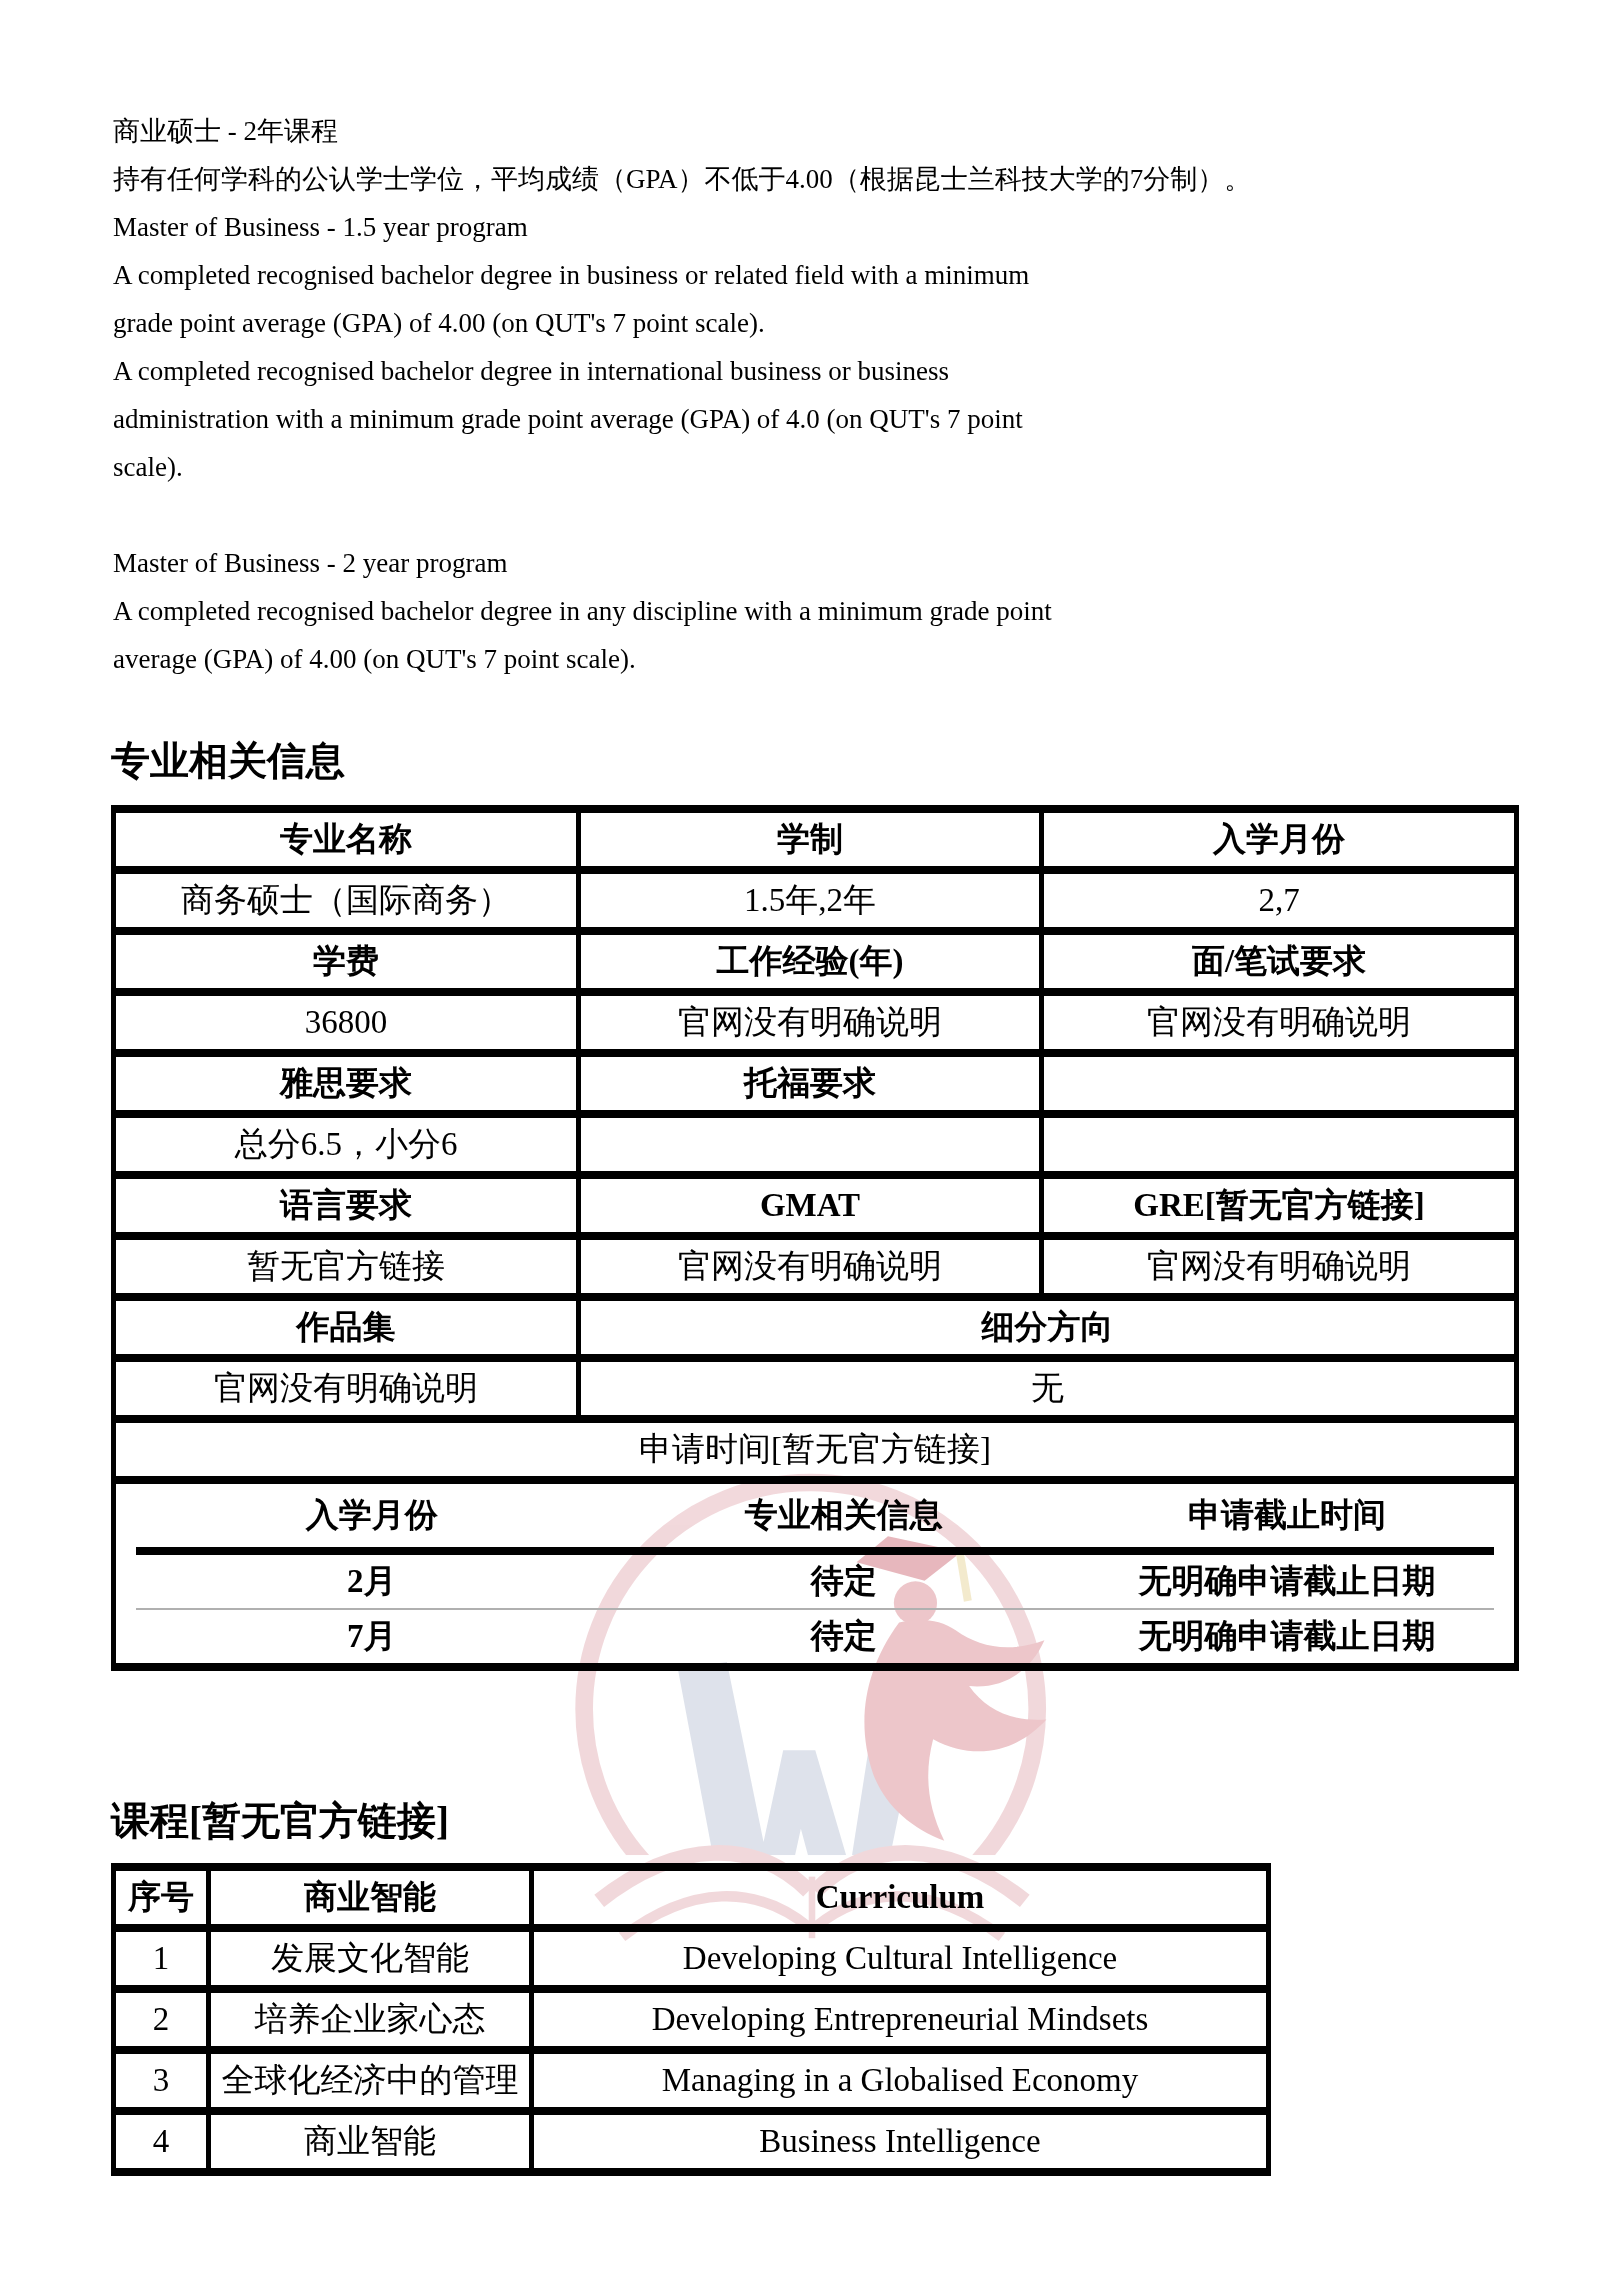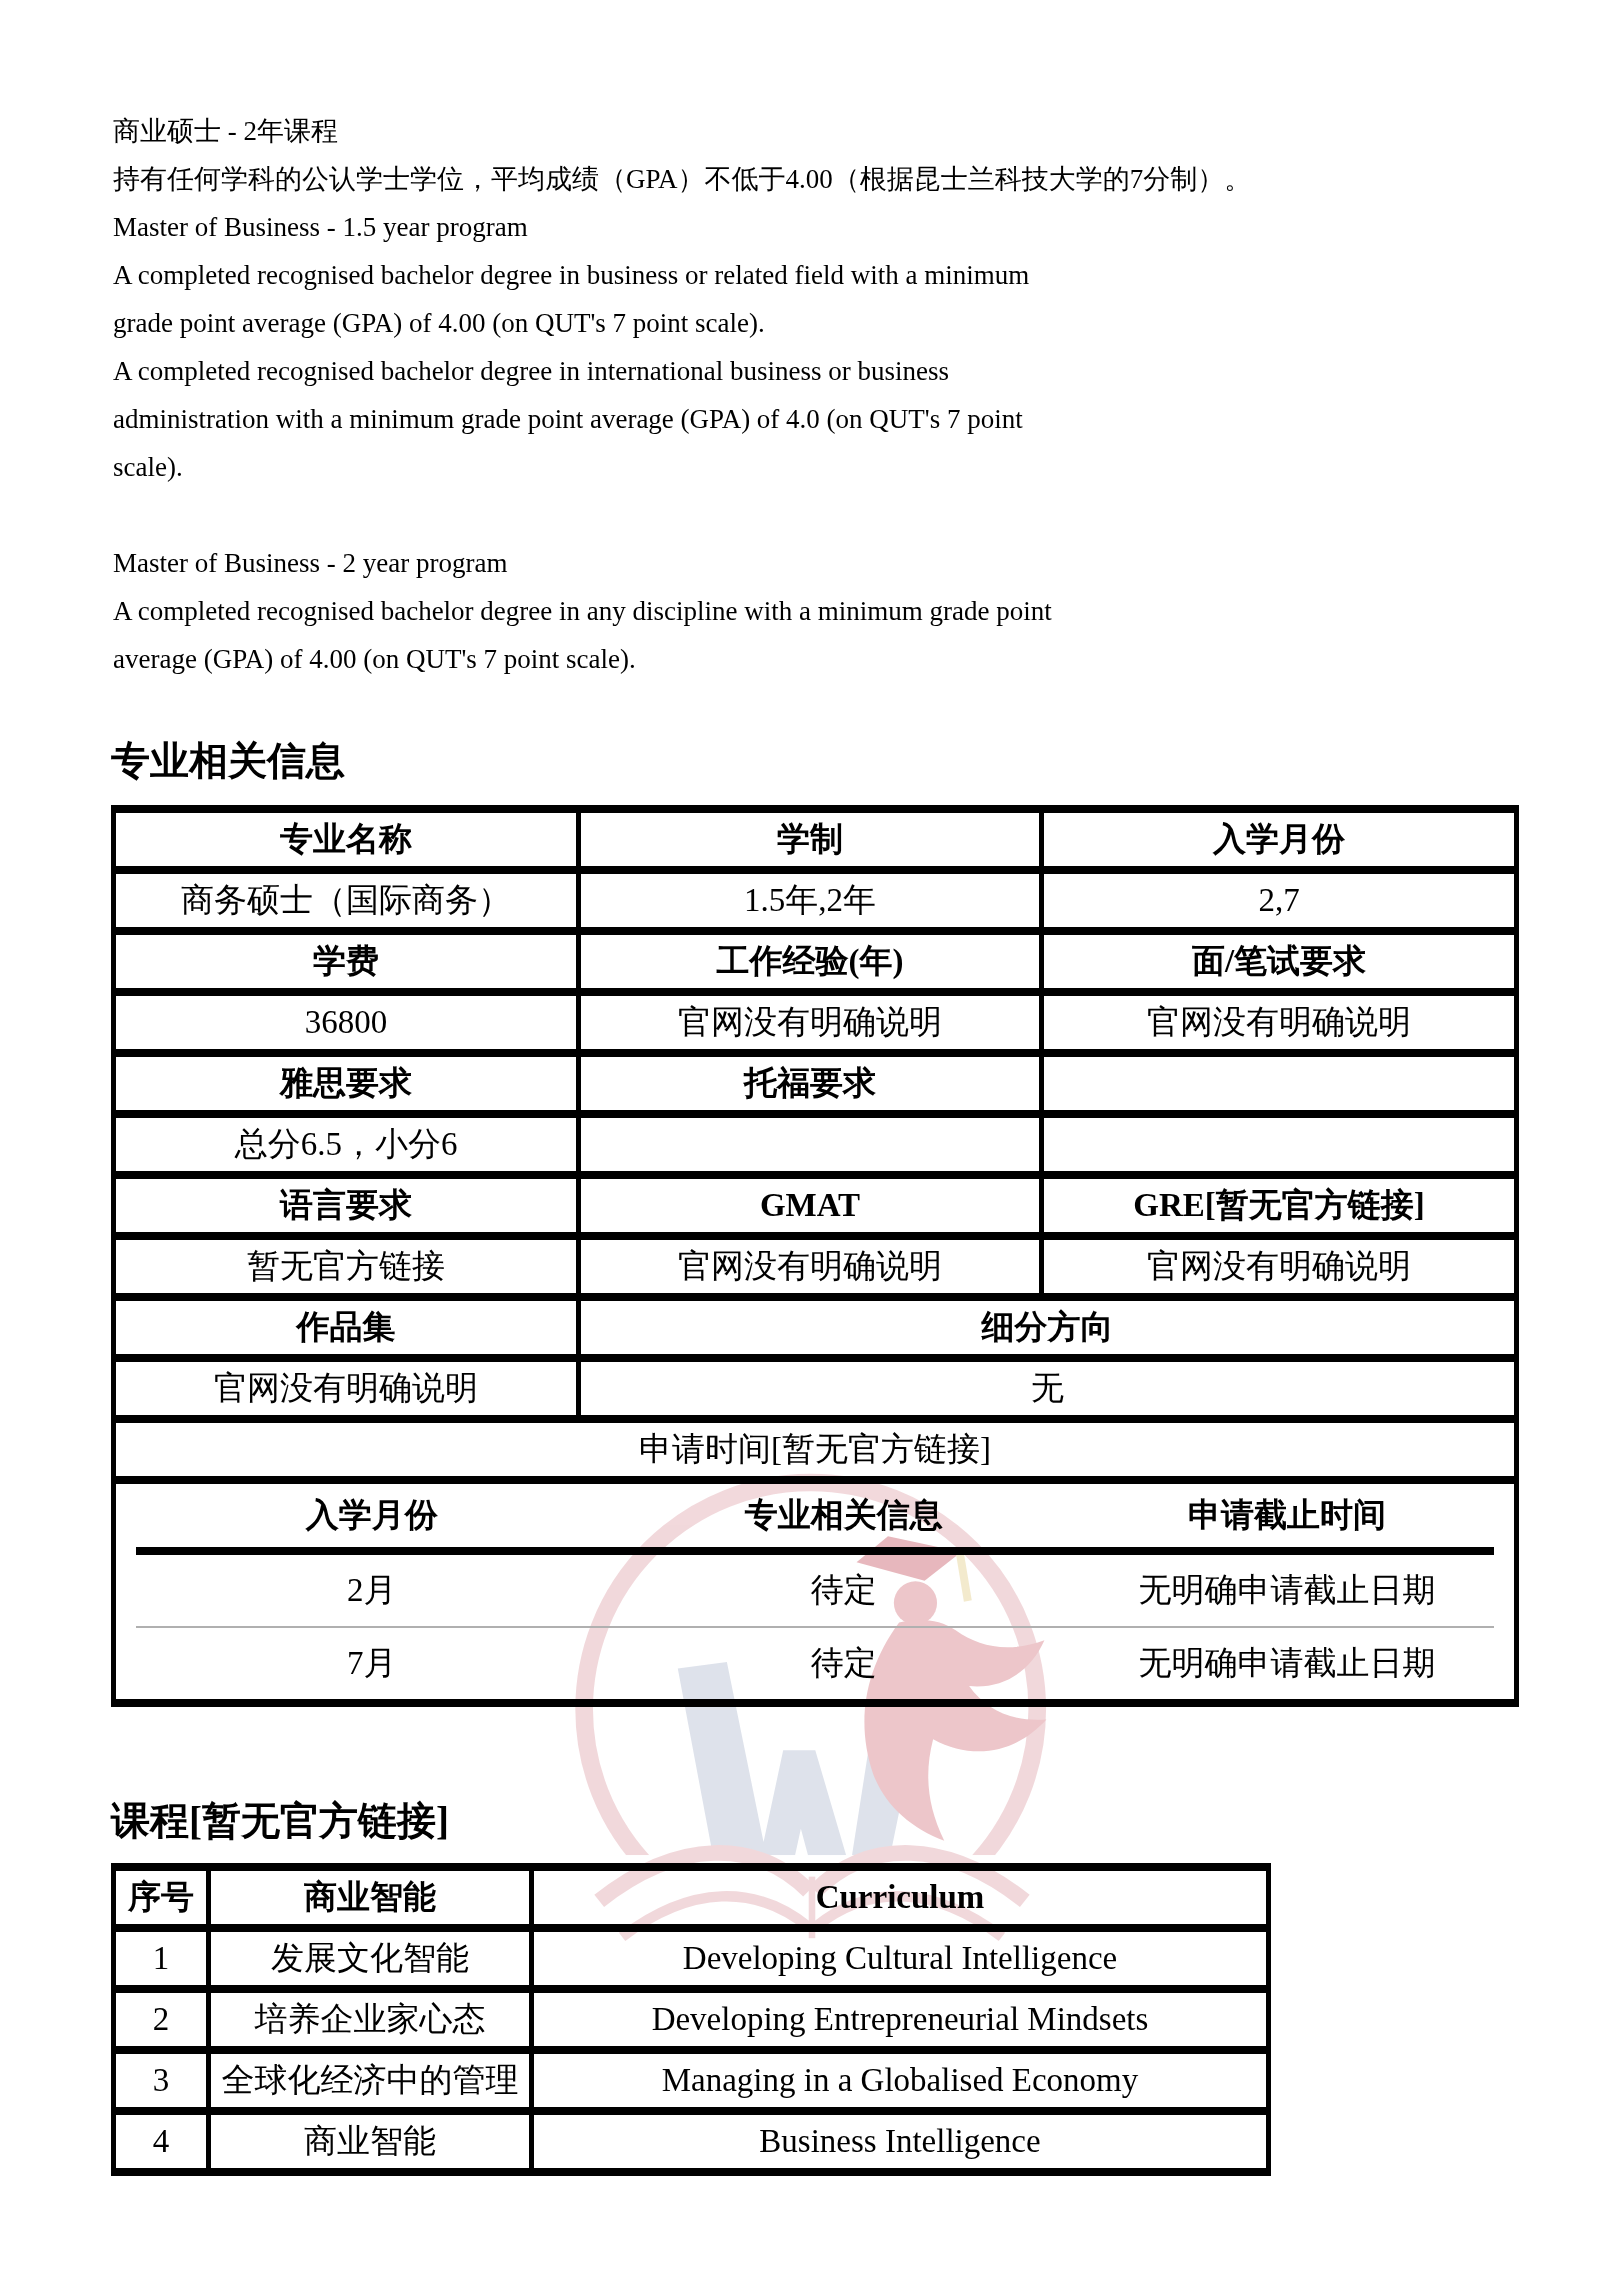--- a/index.html
+++ b/index.html
@@ -60,22 +60,23 @@
   td.nested-cell { padding:0; }
   .nested { margin:0 13px; }
   .n-hdr {
     display:flex; align-items:center;
     height:63px;
     border-bottom:8.5px solid #000;
     font-weight:bold; font-size:33px;
   }
   .n-row {
     display:flex; align-items:center;
-    height:71px;
+    height:53px;
     font-size:33px;
+    font-weight:bold;
   }
   .n-row.sep { border-top:2.6px solid #b0b0b0; }
   .n-c1 { width:471px; } .n-c2 { width:473px; } .n-c3 { flex:1; }
 </style>
 </head>
 <body>
 
 <div class="page">
 
   <svg class="wm" viewBox="0 0 840 840" aria-hidden="true">

